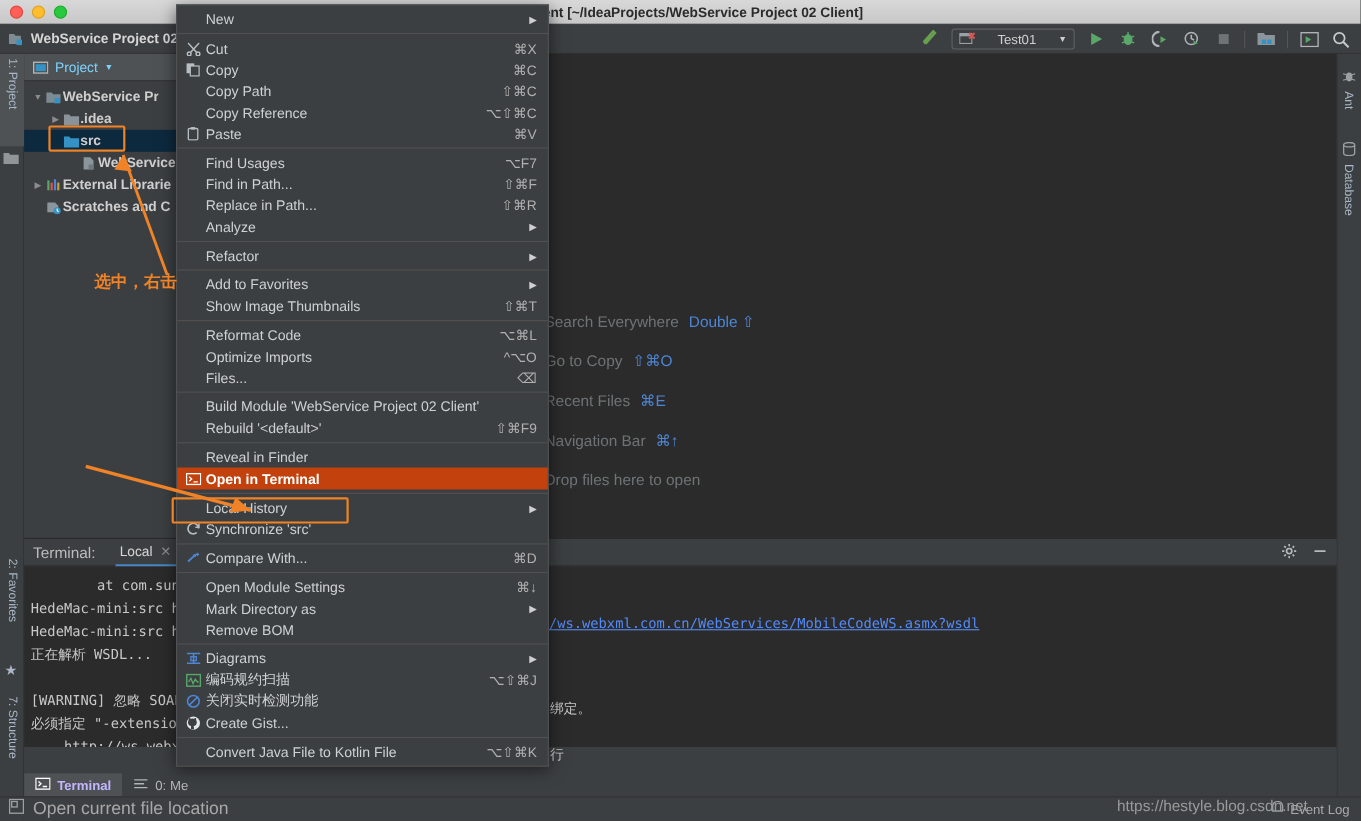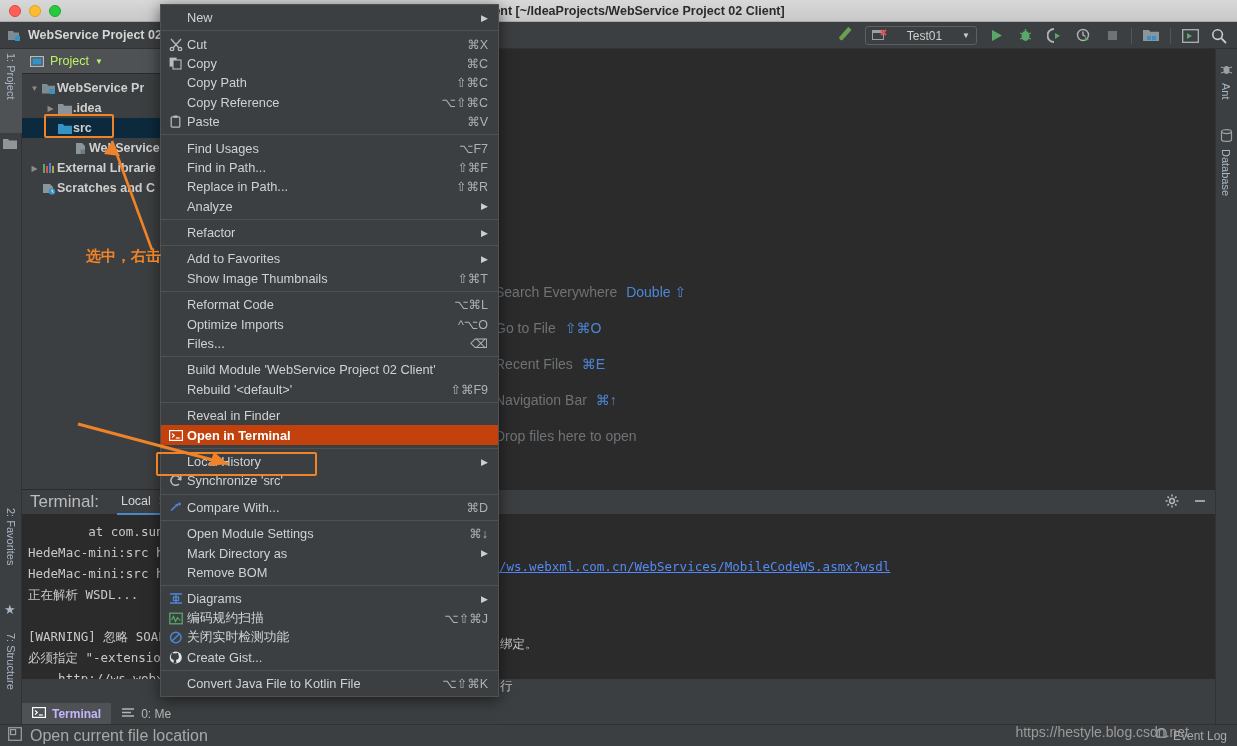--- a/index.html
+++ b/index.html
@@ -79,21 +79,21 @@
   }
 
   
   #projpanel {
     left:22px; top:49px; width:190px; height:440px;
     background:#3c3f41; border-right:1px solid #2b2b2b;
   }
   #projhead {
     height:25px; display:flex; align-items:center; gap:6px;
     padding-left:8px; background:#4e5254; border-bottom:1px solid #2b2b2b;
-    font-size:12.5px; color:#bef264;
+    font-size:12.5px; color:#7dd3fc;
   }
   #tree { padding-top:4px; }
   .trow {
     height:20px; display:flex; align-items:center;
     font-size:12.5px; color:#cfcfcf; white-space:nowrap;
     padding-right:4px; position:relative;
   }
   .trow.sel { background:#0d293e; }
   .twist { width:13px; text-align:center; font-size:8px; color:#8c8c8c; flex:none;}
   .ticon { width:16px; flex:none; display:flex; align-items:center; justify-content:center; }
@@ -114,21 +114,21 @@
 
   
   #termpanel {
     left:22px; top:489px; width:1193px; height:214px;
     background:#3c3f41; border-top:1px solid #2b2b2b;
   }
   #termhead {
     height:25px; display:flex; align-items:center;
     border-bottom:1px solid #2b2b2b; position:relative;
   }
-  #termhead .lbl { margin-left:8px; font-size:17px; color:#bbb; }
+  #termhead .lbl { margin-left:8px; font-size:14px; color:#bbb; }
   .ttab {
     margin-left:18px; font-size:12.5px; color:#d6d6d6;
     display:flex; align-items:center; gap:7px;
     border-bottom:2px solid #4a88c7; height:25px; padding:0 4px;
   }
   .ttab .x { font-size:12px; color:#8b8b8b; }
   #termhead .right { position:absolute; right:8px; display:flex; align-items:center; gap:14px; }
   #termbody {
     position:absolute; left:0; top:25px; width:1193px; height:164px;
     background:#2b2b2b; padding:6px 0 0 6px;
@@ -401,21 +401,21 @@
     </div>
 </div>
 
 <div id="editor" class="abs">
   <div id="hints">
       <div class="hintrow">
         <span>Search Everywhere</span>
         <span class="hintkey">Double ⇧</span>
       </div>
       <div class="hintrow">
-        <span>Go to File</span>
+        <span>Go to Copy</span>
         <span class="hintkey">⇧⌘O</span>
       </div>
       <div class="hintrow">
         <span>Recent Files</span>
         <span class="hintkey">⌘E</span>
       </div>
       <div class="hintrow">
         <span>Navigation Bar</span>
         <span class="hintkey">⌘↑</span>
       </div>

